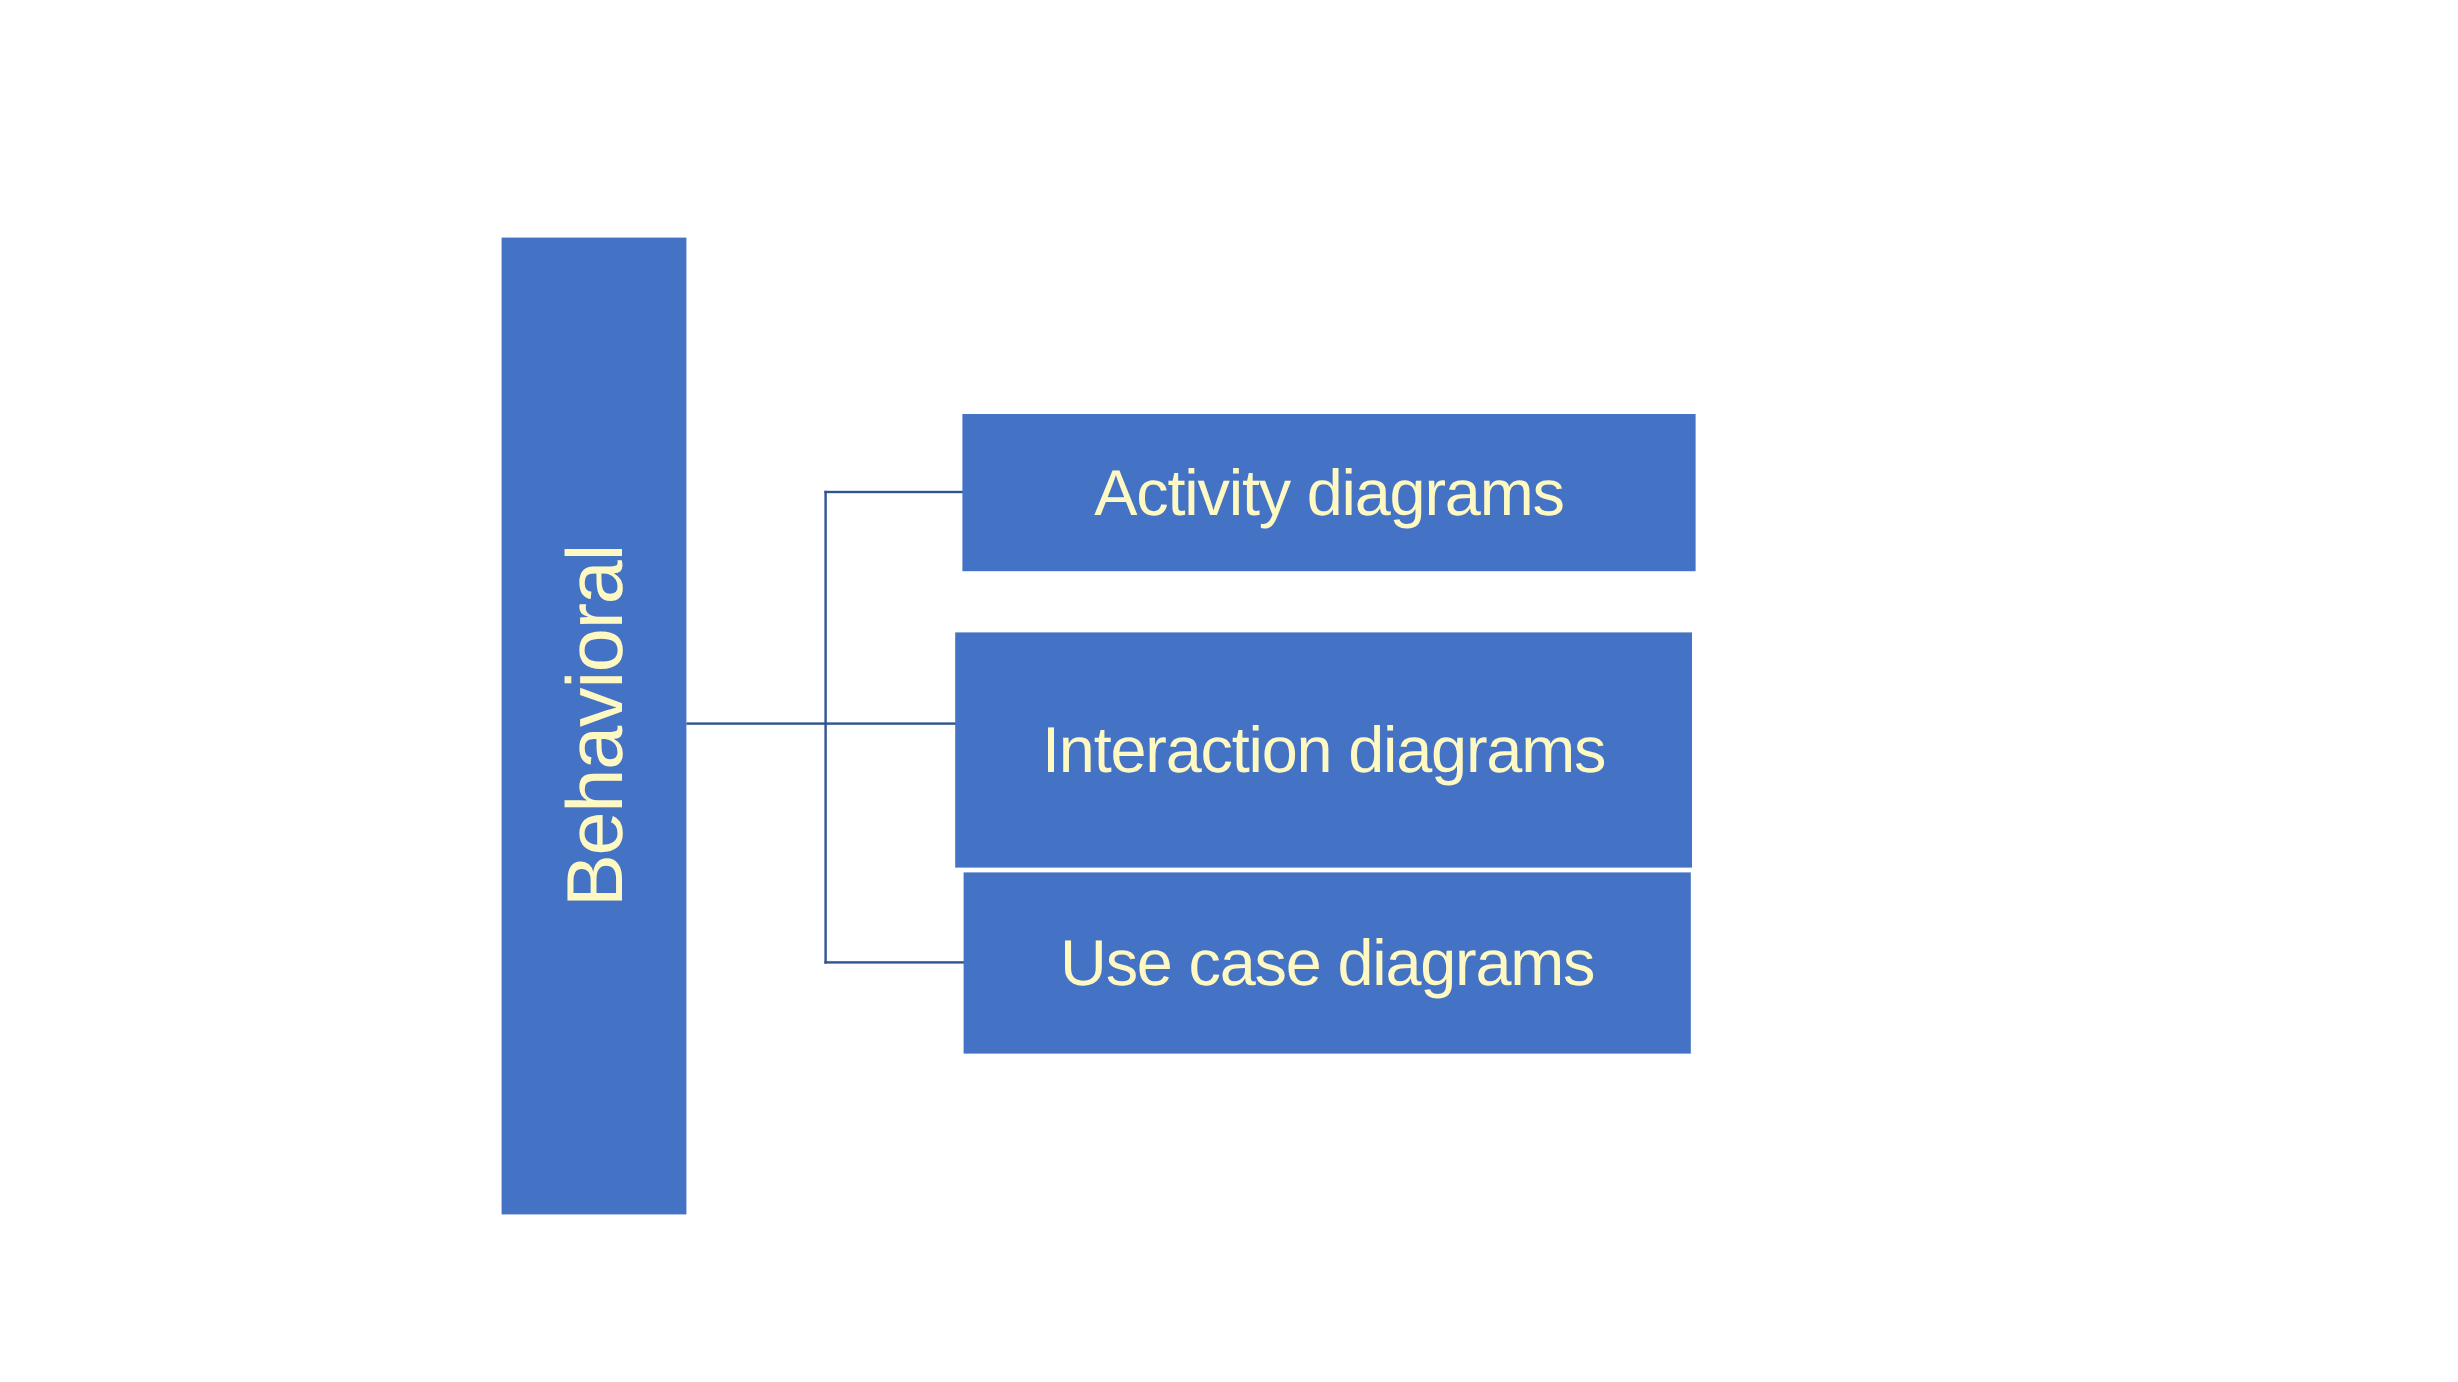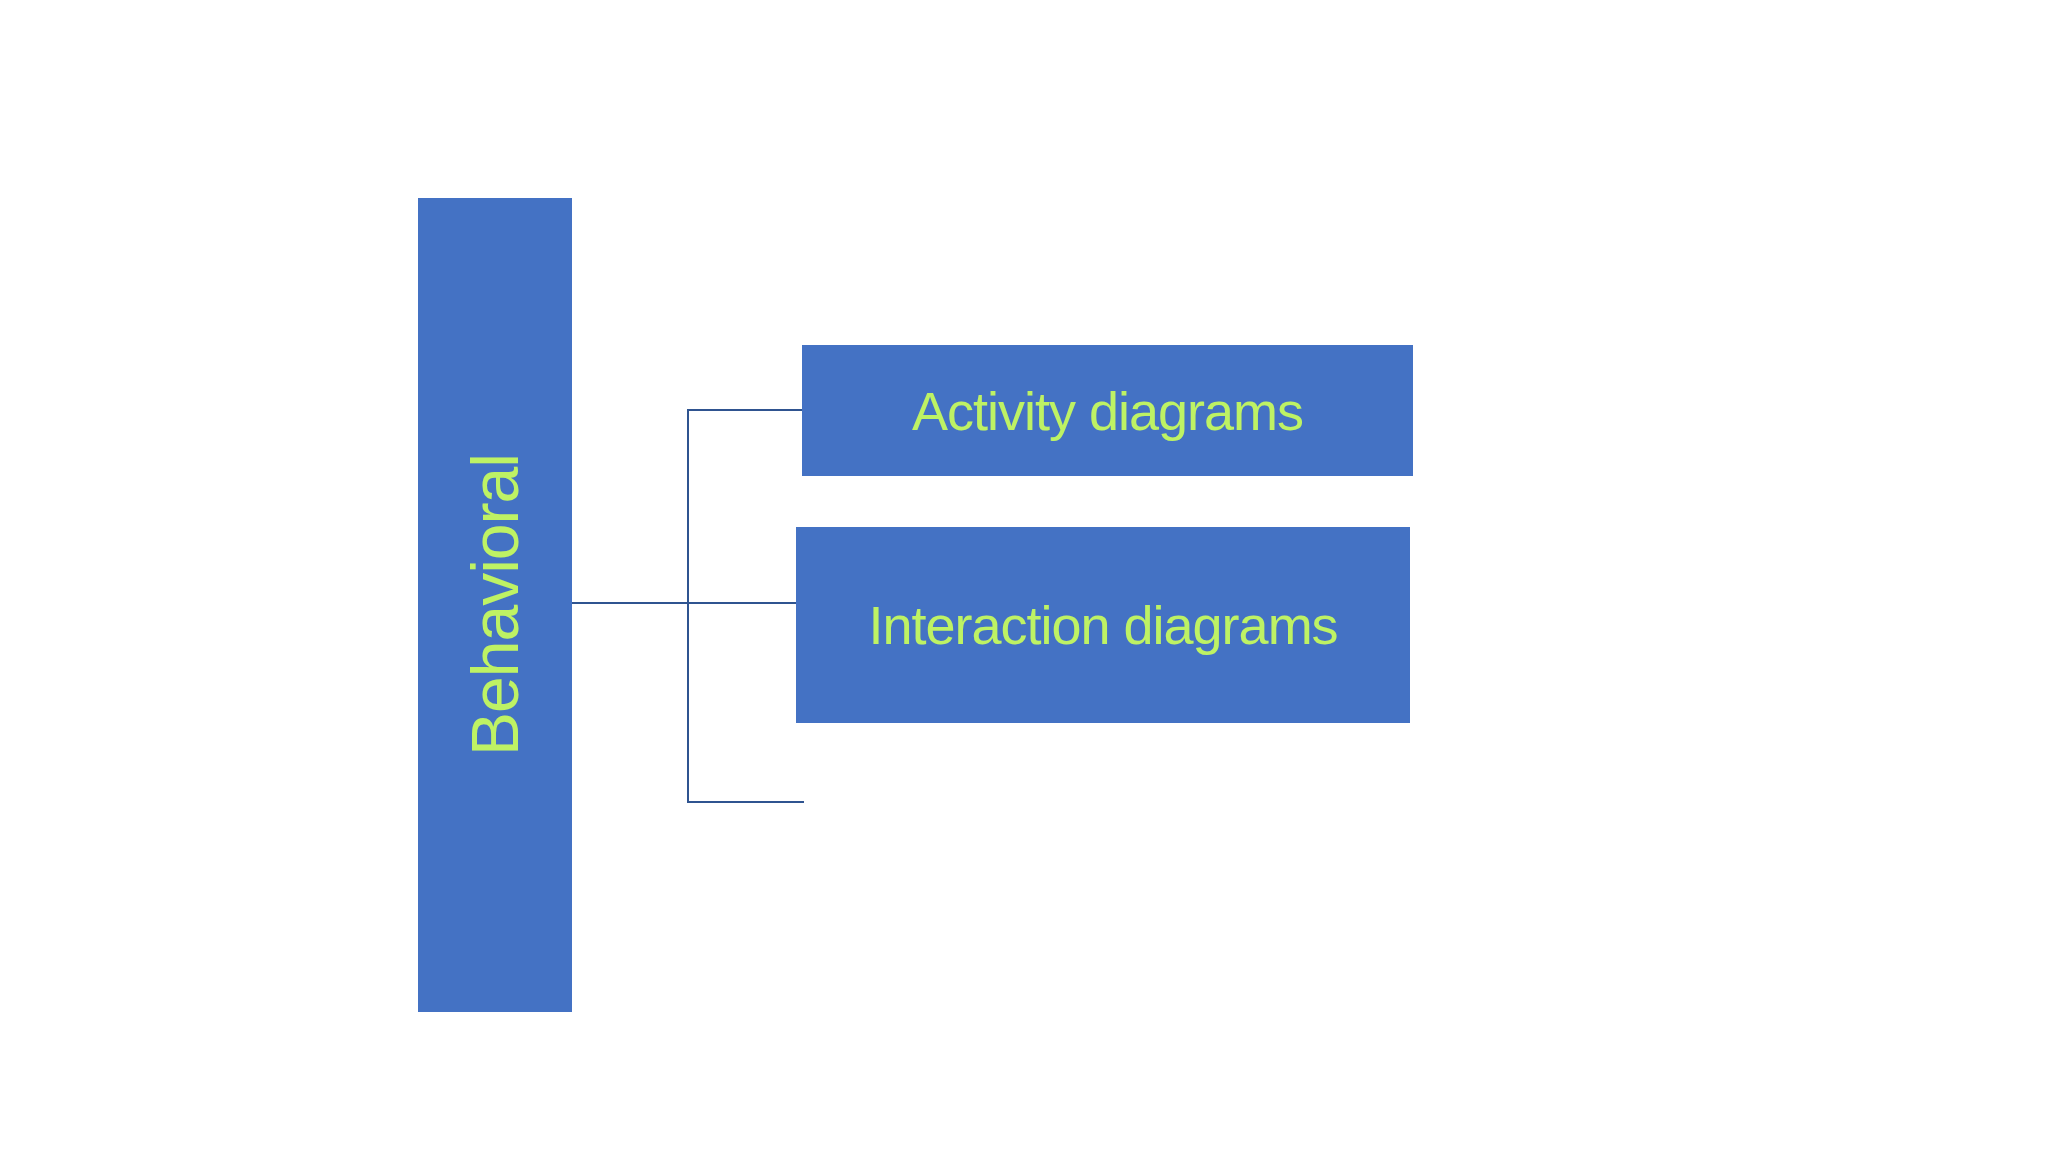--- a/index.html
+++ b/index.html
@@ -14,21 +14,21 @@
     width: 2048px;
     height: 1152px;
     background: #ffffff;
     overflow: hidden;
   }
 
   
   .node {
     position: absolute;
     background: #4472C4;
-    color: #bef264;
+    color: #fef9c3;
     display: flex;
     align-items: center;
     justify-content: center;
     letter-spacing: -1px;
   }
 
   .parent-bar {
     left: 418px;
     top: 198px;
     width: 154px;
@@ -78,14 +78,17 @@
   <div class="connector conn-stub-bottom"></div>
 
   <div class="node child child-1">
     <span>Activity diagrams</span>
   </div>
 
   <div class="node child child-2">
     <span>Interaction diagrams</span>
   </div>
 
+  <div class="node child child-3">
+    <span>Use case diagrams</span>
+  </div>
 
 </div>
 
 </body></html>

